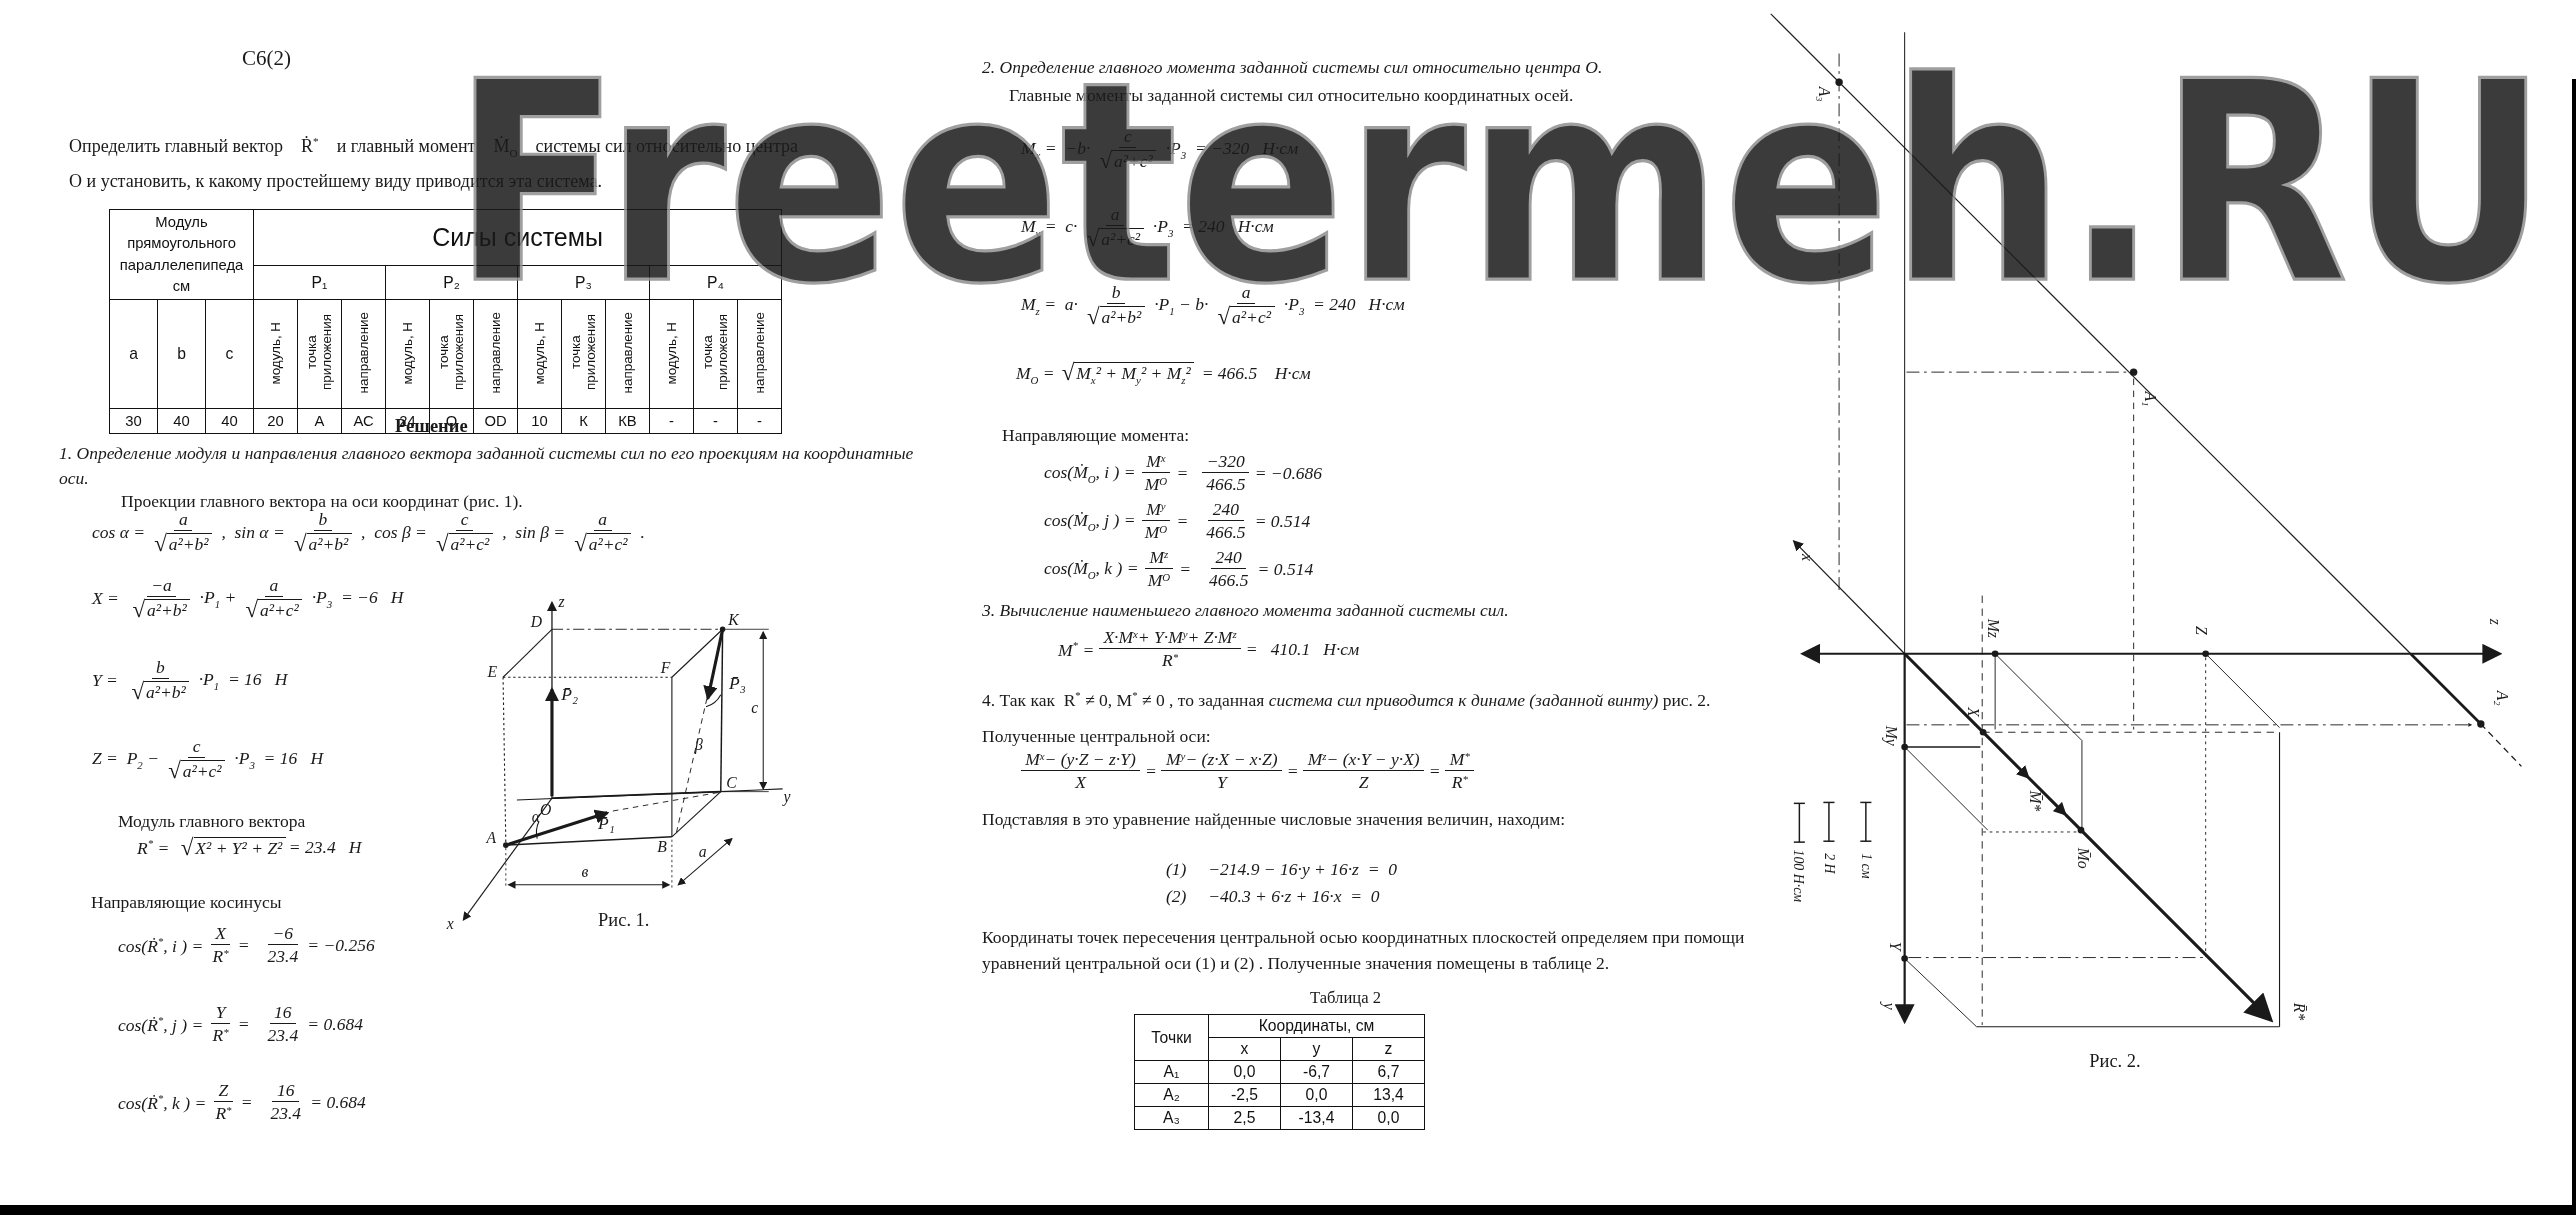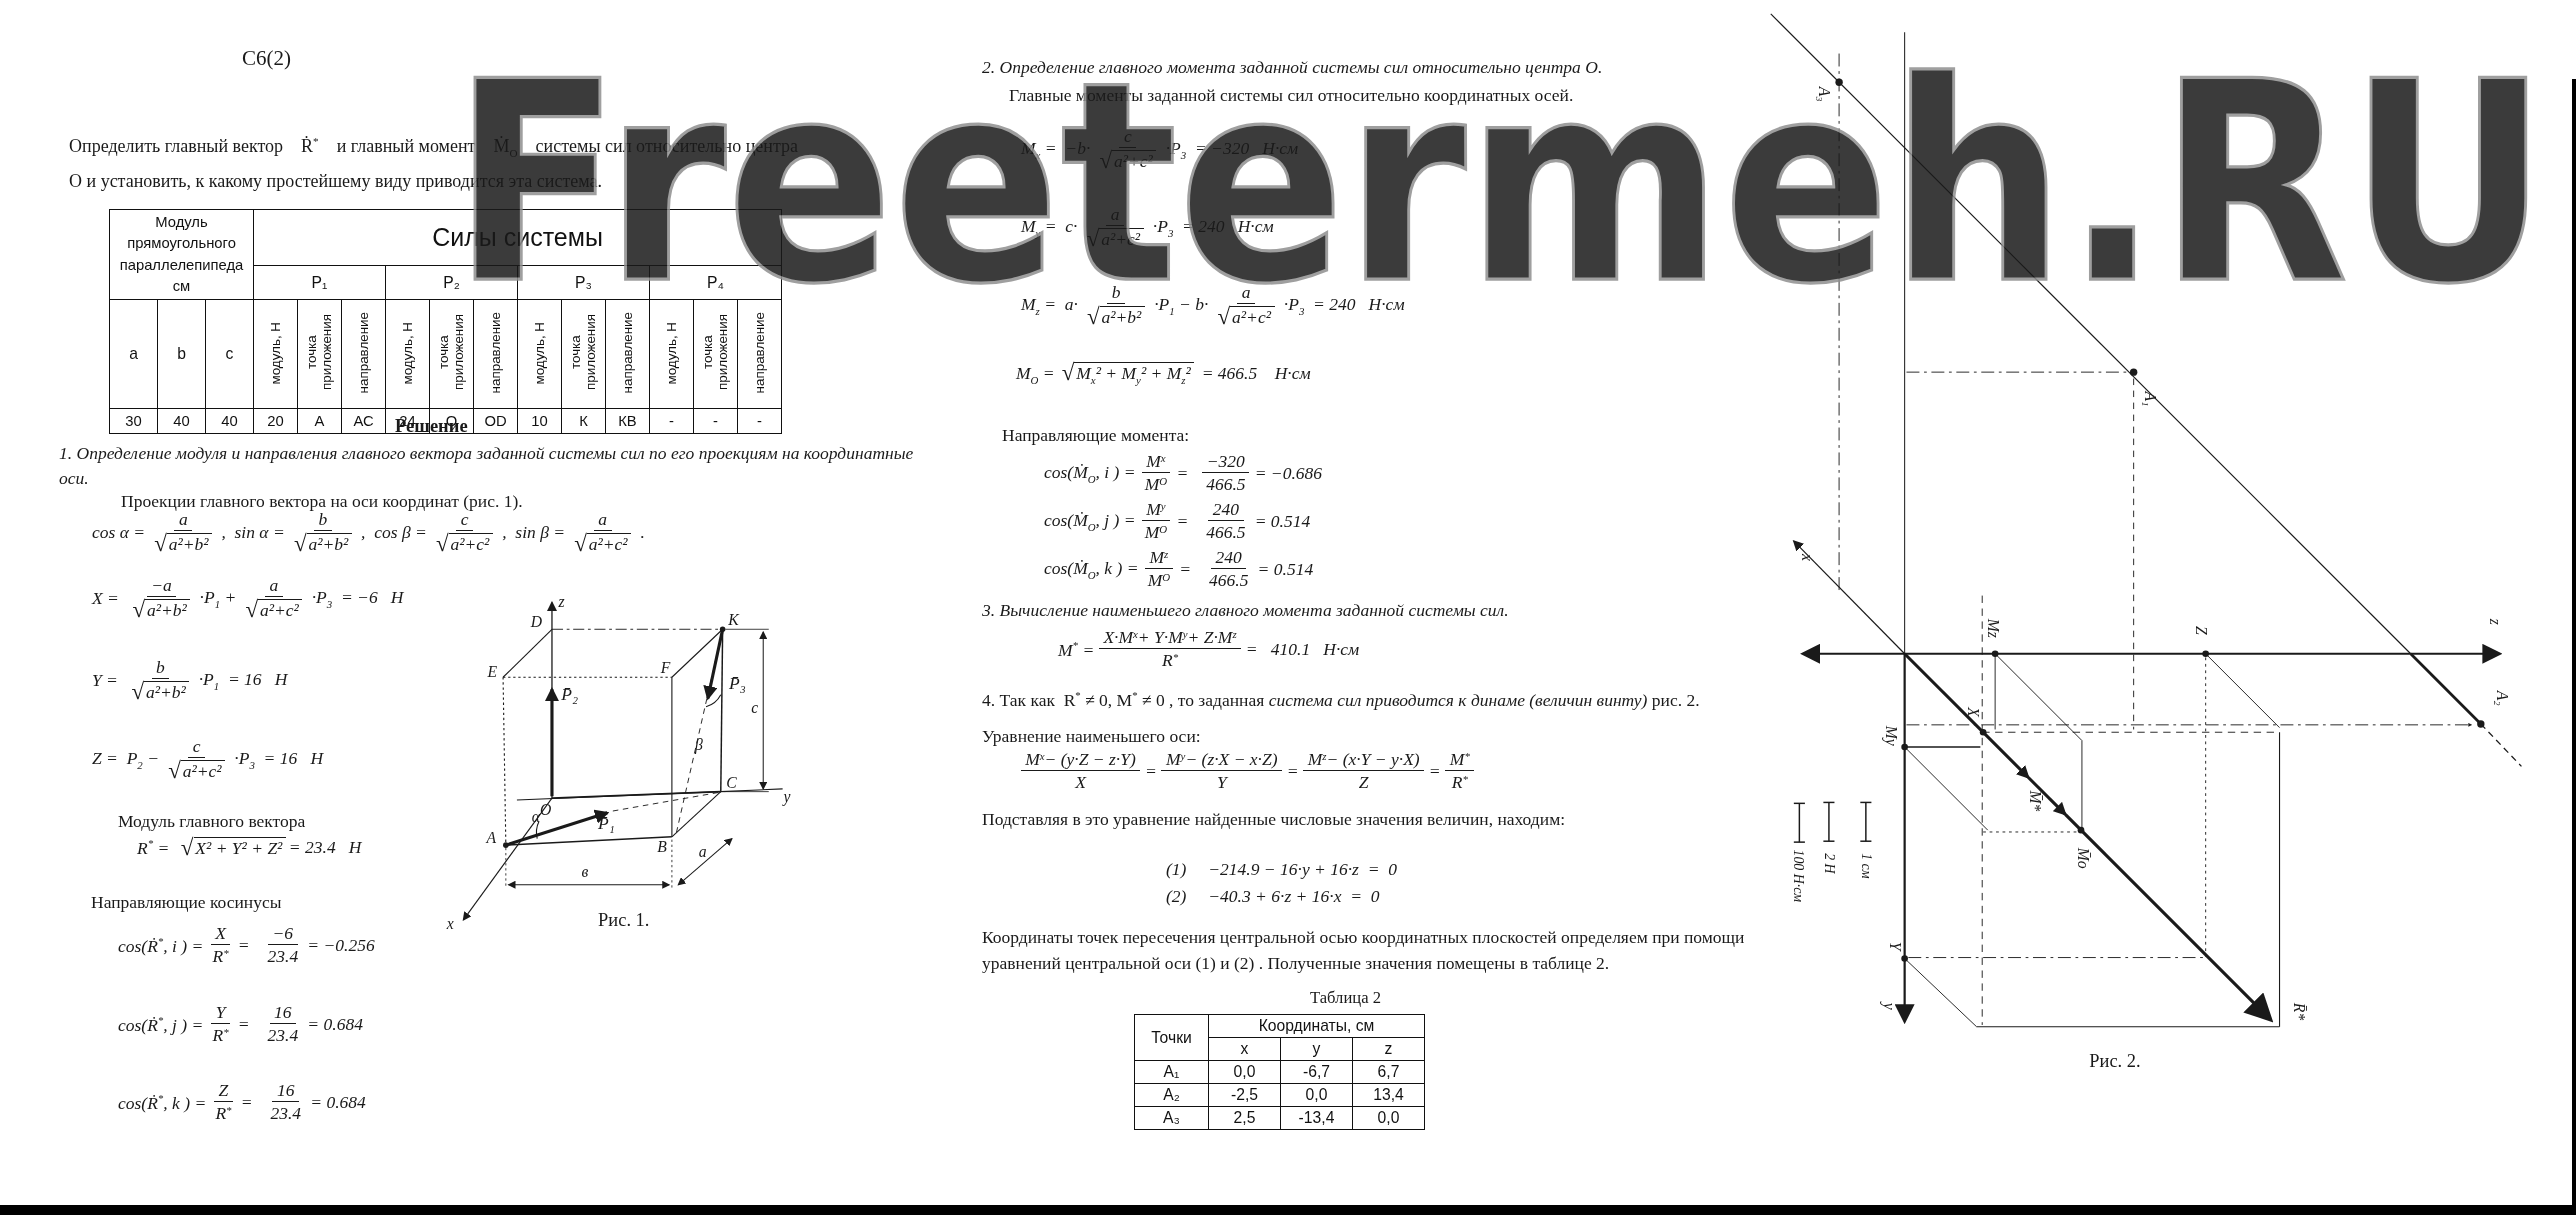--- a/index.html
+++ b/index.html
@@ -416,23 +416,23 @@
   <div class="formula" style="left:1058px;top:628px;">
       <span>M<sup>*</sup> = </span>
       <span class="frac">
         <span class="fn">X·M<sub>x</sub> + Y·M<sub>y</sub> + Z·M<sub>z</sub></span>
         <span class="fd">R<sup>*</sup></span>
       </span>
       <span> =&nbsp;&nbsp; 410.1&nbsp;&nbsp; Н·см</span>
     </div>
 
   <div class="formula" style="left:982px;top:689px;font-style:normal;">
-      <span>4. Так как&nbsp; R<sup>*</sup> ≠ 0, M<sup>*</sup> ≠ 0 , то заданная <i>система сил приводится к динаме (величин винту)</i> рис. 2.</span>
-    </div>
-  <div class="txt" style="left:982px;top:726px;">Уравнение наименьшего оси:</div>
+      <span>4. Так как&nbsp; R<sup>*</sup> ≠ 0, M<sup>*</sup> ≠ 0 , то заданная <i>система сил приводится к динаме (заданной винту)</i> рис. 2.</span>
+    </div>
+  <div class="txt" style="left:982px;top:726px;">Полученные центральной оси:</div>
   <div class="formula" style="left:1016px;top:750px;">
       <span class="frac">
         <span class="fn">M<sub>x</sub> − (y·Z − z·Y)</span>
         <span class="fd">X</span>
       </span>
       <span> = </span>
       <span class="frac">
         <span class="fn">M<sub>y</sub> − (z·X − x·Z)</span>
         <span class="fd">Y</span>
       </span>

